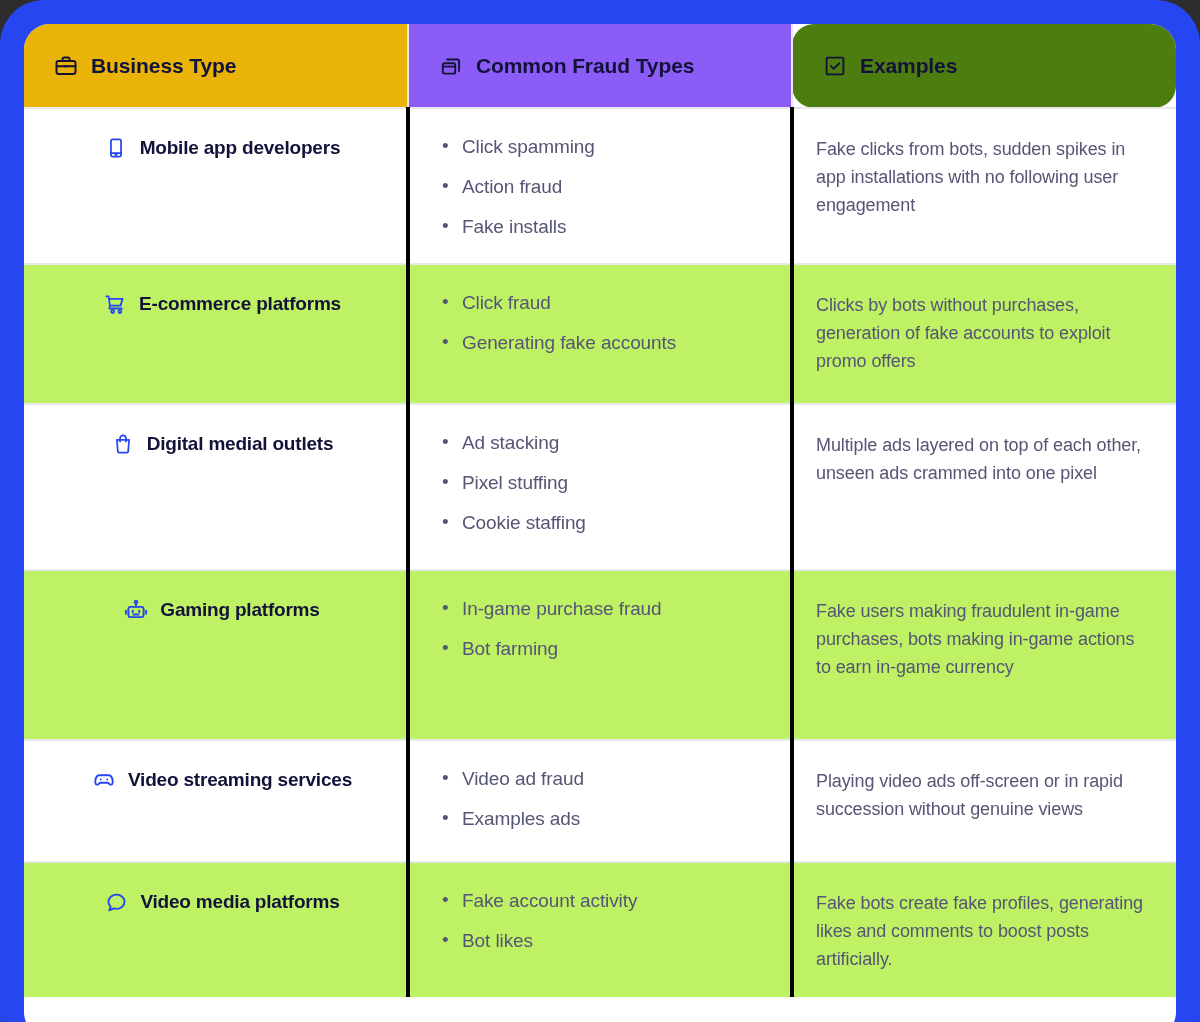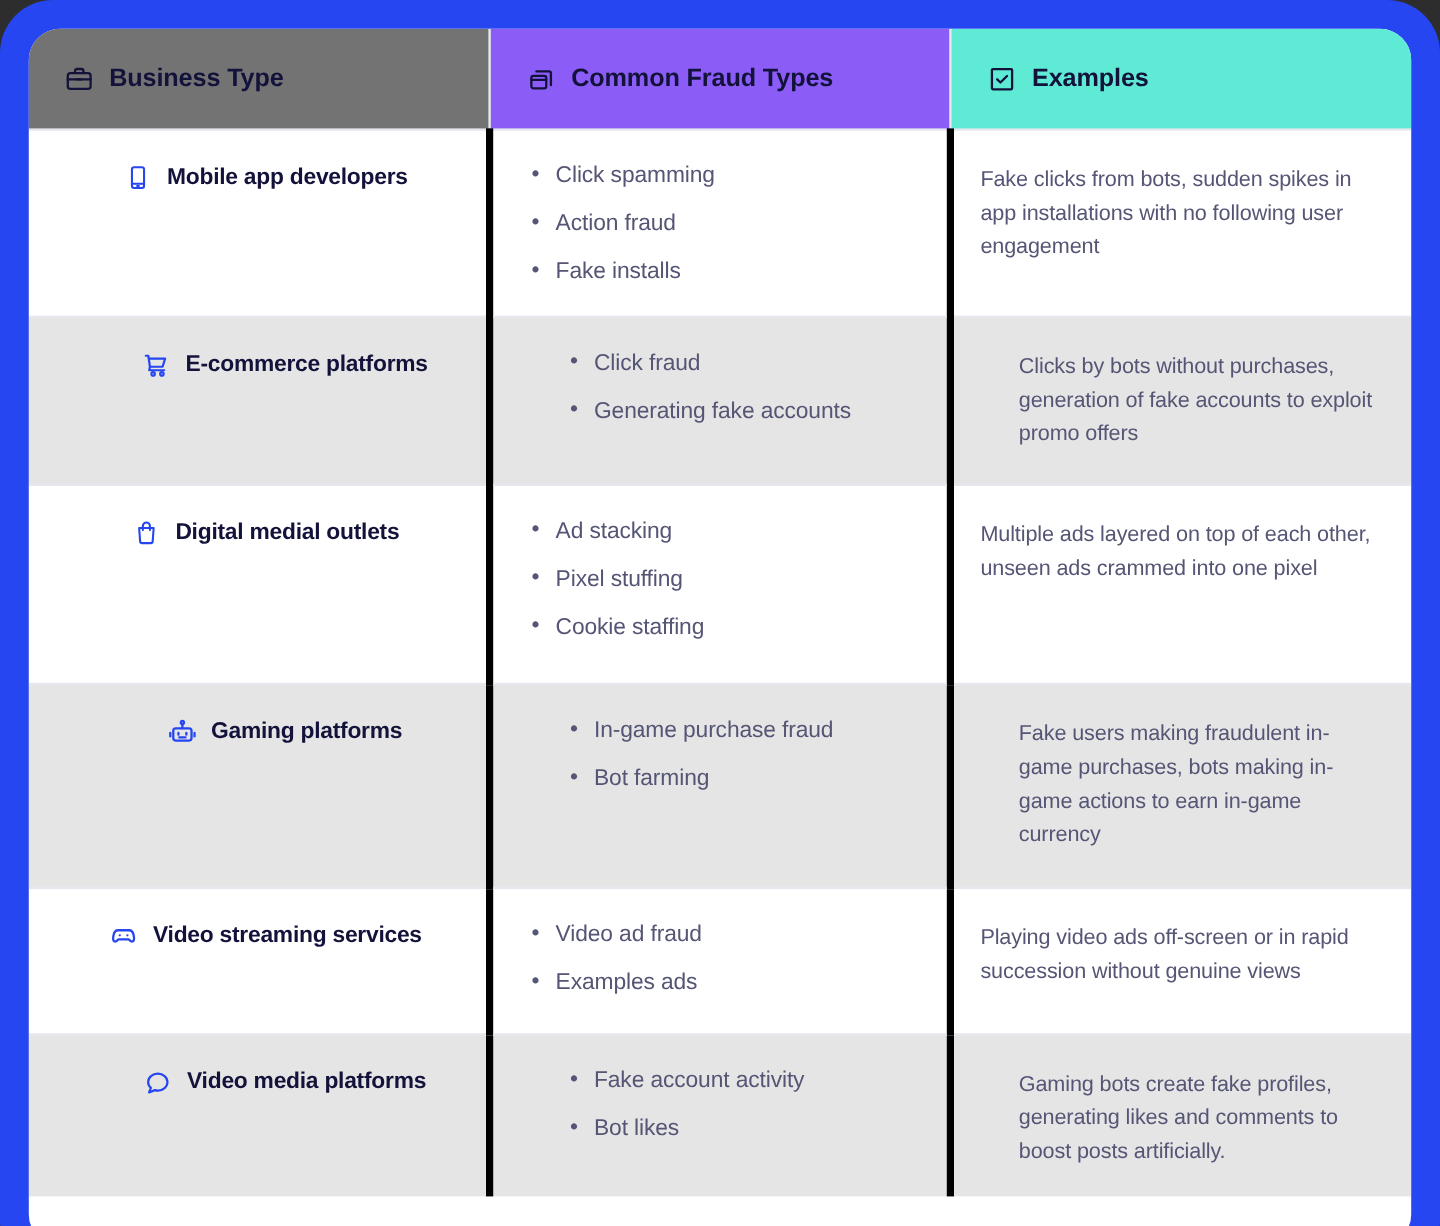--- a/index.html
+++ b/index.html
@@ -53,44 +53,44 @@
     height: 83px;
     padding: 0 0 0 30px;
     margin: 0;
     text-align: left;
     vertical-align: middle;
     font-size: 21px;
     font-weight: bold;
     color: #13123a;
     letter-spacing: -0.1px;
   }
-  th.h-type     { background: #737373; margin-top: 23px; }
+  th.h-type     { background: #eab308; margin-top: 23px; }
   th.h-fraud    { background: #8b5cf6; border-left: 2px solid #e6e8ee; }
-  th.h-examples { background: #5eead4; border-left: 2px solid #e6e8ee; }
+  th.h-examples { background: #4d7c0f; border-left: 2px solid #e6e8ee; border-radius: 22px; }
 
   .head-inner {
     display: flex;
     align-items: center;
     gap: 13px;
   }
   .head-inner .ic { display: flex; align-items: center; }
 
   
   tbody td {
     vertical-align: top;
     border-top: 2px solid #e6e8ee;
     padding: 0;
   }
   tbody td.col-fraud,
   tbody td.col-examples {
-    border-left: 6px solid #000000;
+    border-left: 4px solid #000000;
   }
 
   tbody tr.row-odd  td { background: #ffffff; }
-  tbody tr.row-even td { background: #e5e5e5; padding-left: 32px; }
+  tbody tr.row-even td { background: #bef264; }
 
   .cell-type {
     display: flex;
     align-items: flex-start;
     gap: 12px;
     padding: 26px 16px 0 30px;
     justify-content: center;
   }
   .cell-type .ic {
     flex: 0 0 auto;
@@ -345,21 +345,21 @@
               <span class="type-label">Video media platforms</span>
             </div>
           </td>
           <td class="col-fraud">
             <ul class="fraud-list">
               <li>Fake account activity</li>
               <li>Bot likes</li>
             </ul>
           </td>
           <td class="col-examples">
-            <div class="cell-example">Gaming bots create fake profiles, generating likes and comments to boost posts artificially.</div>
+            <div class="cell-example">Fake bots create fake profiles, generating likes and comments to boost posts artificially.</div>
           </td>
         </tr>
 
       </tbody>
     </table>
 
   </div>
 </div>
 
 </body></html>

